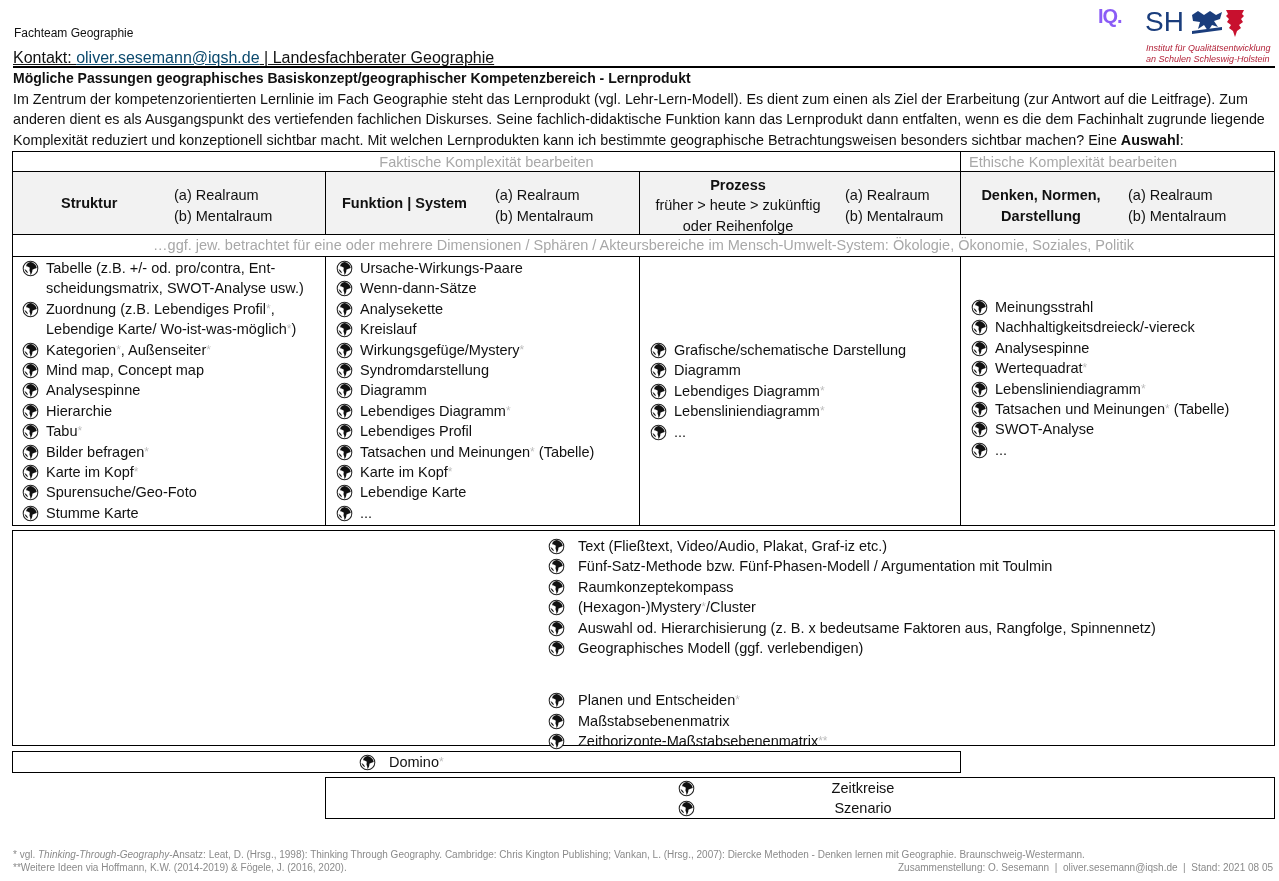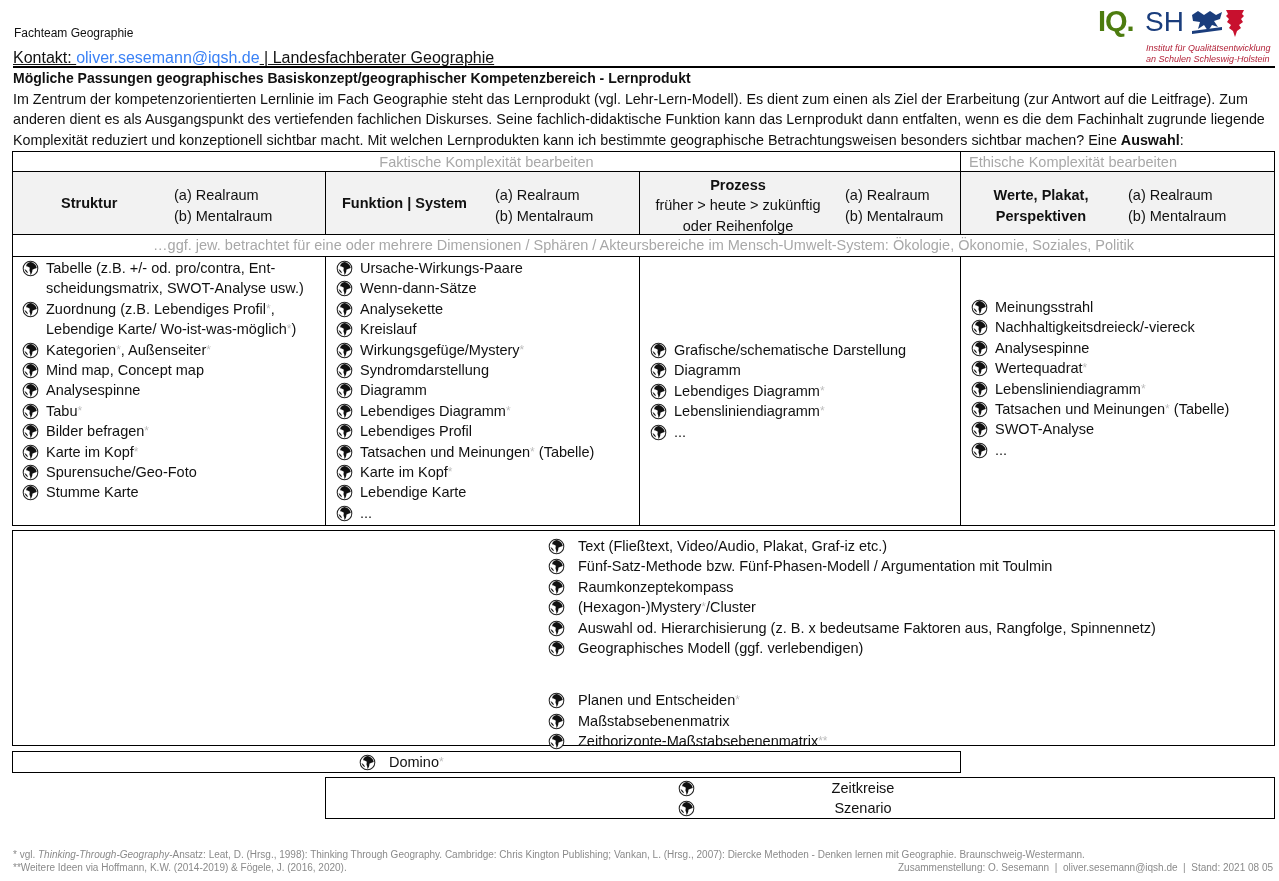--- a/index.html
+++ b/index.html
@@ -1,25 +1,25 @@
 <!DOCTYPE html>
 <html><head>
 <meta charset="utf-8">
 <style>
   html, body { margin: 0; padding: 0; background: #ffffff; }
   body { width: 1279px; height: 881px; position: relative; overflow: hidden;
          font-family: "Liberation Sans", sans-serif; color: #111; font-size: 14.5px; }
   .abs { position: absolute; }
   .hdr-line1 { left: 14px; top: 26px; font-size: 12px; }
   .hdr-line2 { left: 13px; top: 49px; font-size: 16px; }
-  .hdr-line2 .lnk { color: #3b82f6; }
+  .hdr-line2 .lnk { color: #0c4a6e; text-decoration: underline; }
   .hdr-line2 .ul { text-decoration: underline; }
   .rule { left: 13px; top: 66px; width: 1262px; height: 2px; background: #000; }
   .logo { left: 1098px; top: 5px; width: 178px; height: 60px; }
-  .logo .iq { position:absolute; left:0; top:0; font-size: 29px; font-weight: bold; color:#4d7c0f; letter-spacing:-1px; }
+  .logo .iq { position:absolute; left:0; top:0; font-size: 20px; font-weight: bold; color:#8b5cf6; letter-spacing:-1px; }
   .logo .sh { position:absolute; left:47px; top:1px; font-size: 28px; color:#1a3d7c; }
   .logo .lion { position:absolute; left:92px; top:4px; width:34px; height:28px; }
   .logo .shield { position:absolute; left:126px; top:3px; width:22px; height:30px; }
   .logo .sub { position:absolute; left:48px; top:38px; font-size: 9px; color:#b3243a; line-height: 11px; text-align: left; white-space: nowrap; font-style: italic; }
   .title { left: 13px; top: 70px; font-weight: bold; font-size: 14px; }
   .intro { left: 13px; top: 89px; width: 1262px; font-size: 14.3px; line-height: 20.3px; }
   .box { position: absolute; border: 1.3px solid #000; box-sizing: border-box; }
   .vline { position: absolute; width: 1.3px; background: #000; }
   .hline { position: absolute; height: 1.3px; background: #000; }
   .grey { color: #a8a8a8; }
@@ -107,22 +107,22 @@
     <div class="bold">Prozess</div>
     <div>früher &gt; heute &gt; zukünftig</div>
     <div>oder Reihenfolge</div>
   </div>
   <div class="abs" style="left:845px; top:185px; line-height:20.5px;">
     <div>(a) Realraum</div>
     <div>(b) Mentalraum</div>
   </div>
 
   <div class="abs center bold" style="left:975px; top:185px; width:132px; line-height:21px;">
-    <div>Werte, Plakat,</div>
-    <div>Perspektiven</div>
+    <div>Denken, Normen,</div>
+    <div>Darstellung</div>
   </div>
   <div class="abs" style="left:1128px; top:185px; line-height:20.5px;">
     <div>(a) Realraum</div>
     <div>(b) Mentalraum</div>
   </div>
 
   <div class="abs grey center" style="left:13px; top:237px; width:1261px; font-size:14.5px;">…ggf. jew. betrachtet für eine oder mehrere Dimensionen / Sphären / Akteursbereiche im Mensch-Umwelt-System: Ökologie, Ökonomie, Soziales, Politik</div>
 
   <ul class="items" id="list-struktur" style="left:22px; top:258px; width:300px;">
       <li class="wrap"><svg class="globe" viewBox="0 0 20 20">
@@ -135,20 +135,23 @@
           <use href="#globe-sym"></use>
         </svg><span>Kategorien</span><span class="star">*</span><span>, Außenseiter</span><span class="star">*</span></li>
       <li class="wrap"><svg class="globe" viewBox="0 0 20 20">
           <use href="#globe-sym"></use>
         </svg><span>Mind map, Concept map</span></li>
       <li class="wrap"><svg class="globe" viewBox="0 0 20 20">
           <use href="#globe-sym"></use>
         </svg><span>Analysespinne</span></li>
       <li class="wrap"><svg class="globe" viewBox="0 0 20 20">
           <use href="#globe-sym"></use>
+        </svg><span>Hierarchie</span></li>
+      <li class="wrap"><svg class="globe" viewBox="0 0 20 20">
+          <use href="#globe-sym"></use>
         </svg><span>Tabu</span><span class="star">*</span></li>
       <li class="wrap"><svg class="globe" viewBox="0 0 20 20">
           <use href="#globe-sym"></use>
         </svg><span>Bilder befragen</span><span class="star">*</span></li>
       <li class="wrap"><svg class="globe" viewBox="0 0 20 20">
           <use href="#globe-sym"></use>
         </svg><span>Karte im Kopf</span><span class="star">*</span></li>
       <li class="wrap"><svg class="globe" viewBox="0 0 20 20">
           <use href="#globe-sym"></use>
         </svg><span>Spurensuche/Geo-Foto</span></li>

